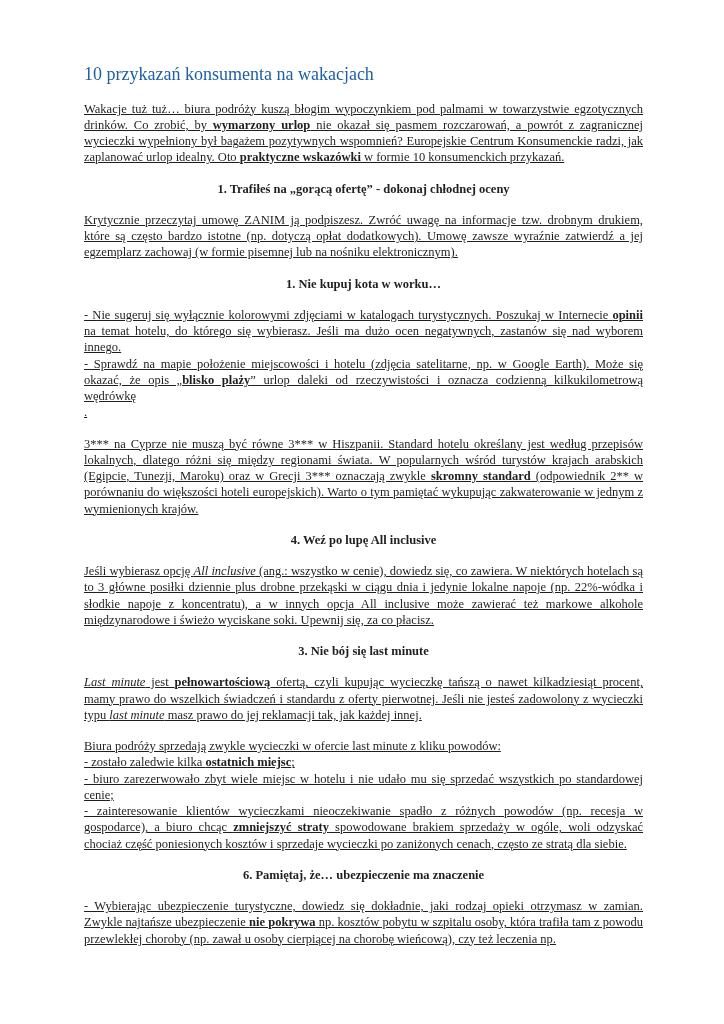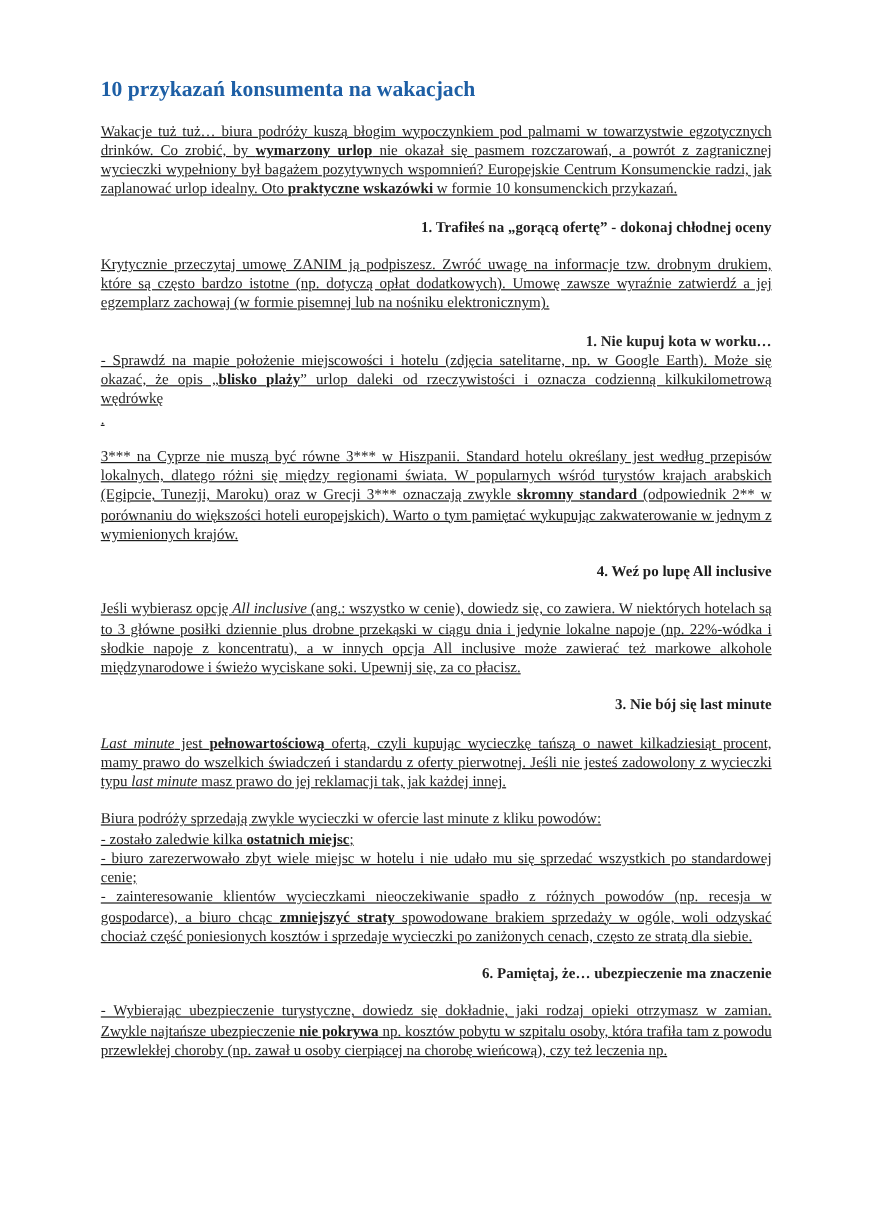--- a/index.html
+++ b/index.html
@@ -15,52 +15,53 @@
     box-sizing: border-box;
     padding: 64px 81px 20px 84px;
     overflow: hidden;
     font-family: "Liberation Serif", "DejaVu Serif", serif;
     font-size: 12.5px;
     line-height: 1.3;
     color: #1f1f1f;
   }
   .title {
     font-size: 18px;
-    font-weight: bold;
+    font-weight: normal;
     margin: 0 0 4px 0;
     line-height: 1.2;
     font-family: "Liberation Serif", "DejaVu Serif", serif;
   }
   .para {
     margin: 15px 0 0 0;
     text-align: justify;
     text-decoration: underline;
   }
   .heading {
     margin: 15px 0 0 0;
     font-weight: bold;
-    text-align: right;
+    text-align: center;
   }
   .tight {
     margin-top: 0;
   }
   .b { font-weight: bold; }
   .i { font-style: italic; }
   .u { text-decoration: underline; }
 </style>
 </head>
 <body>
 
 <div class="page" style="background: rgb(255, 255, 255); color: rgb(31, 31, 31);">
   <h1 class="title" style="color: rgb(30, 95, 165);">10 przykazań konsumenta na wakacjach</h1>
   <div>
       <p class="para"><span>Wakacje tuż tuż… biura podróży kuszą błogim wypoczynkiem pod palmami w towarzystwie egzotycznych drinków. Co zrobić, by </span><span class="b">wymarzony urlop</span><span> nie okazał się pasmem rozczarowań, a powrót z zagranicznej wycieczki wypełniony był bagażem pozytywnych wspomnień? Europejskie Centrum Konsumenckie radzi, jak zaplanować urlop idealny. Oto </span><span class="b">praktyczne wskazówki</span><span> w formie 10 konsumenckich przykazań.</span></p>
       <p class="heading"><span>1. Trafiłeś na „gorącą ofertę” - dokonaj chłodnej oceny</span></p>
       <p class="para"><span>Krytycznie przeczytaj umowę ZANIM ją podpiszesz. Zwróć uwagę na informacje tzw. drobnym drukiem, które są często bardzo istotne (np. dotyczą opłat dodatkowych). Umowę zawsze wyraźnie zatwierdź a jej egzemplarz zachowaj (w formie pisemnej lub na nośniku elektronicznym).</span></p>
       <p class="heading"><span>1. Nie kupuj kota w worku…</span></p>
+      <p class="para"><span>- Nie sugeruj się wyłącznie kolorowymi zdjęciami w katalogach turystycznych. Poszukaj w Internecie </span><span class="b">opinii</span><span> na temat hotelu, do którego się wybierasz. Jeśli ma dużo ocen negatywnych, zastanów się nad wyborem innego.</span></p>
       <p class="para tight"><span>- Sprawdź na mapie położenie miejscowości i hotelu (zdjęcia satelitarne, np. w Google Earth). Może się okazać, że opis „</span><span class="b">blisko plaży</span><span>” urlop daleki od rzeczywistości i oznacza codzienną kilkukilometrową wędrówkę</span></p>
       <p class="para tight"><span>.</span></p>
       <p class="para"><span>3*** na Cyprze </span><span class="u">nie muszą być równe</span><span> 3*** w Hiszpanii. Standard hotelu określany jest według przepisów lokalnych, dlatego różni się między regionami świata. W popularnych wśród turystów krajach arabskich (Egipcie, Tunezji, Maroku) oraz w Grecji 3*** oznaczają zwykle </span><span class="b">skromny standard</span><span> (odpowiednik 2** w porównaniu do większości hoteli europejskich). Warto o tym pamiętać wykupując zakwaterowanie w jednym z wymienionych krajów.</span></p>
       <p class="heading"><span>4. Weź po lupę All inclusive</span></p>
       <p class="para"><span>Jeśli wybierasz opcję </span><span class="i">All inclusive</span><span> (ang.: wszystko w cenie), dowiedz się, co zawiera. W niektórych hotelach są to 3 główne posiłki dziennie plus drobne przekąski w ciągu dnia i jedynie lokalne napoje (np. 22%-wódka i słodkie napoje z koncentratu), a w innych opcja All inclusive może zawierać też markowe alkohole międzynarodowe i świeżo wyciskane soki. Upewnij się, za co płacisz.</span></p>
       <p class="heading"><span>3. Nie bój się last minute</span></p>
       <p class="para"><span class="i">Last minute</span><span> jest </span><span class="b">pełnowartościową</span><span> ofertą, czyli kupując wycieczkę tańszą o nawet kilkadziesiąt procent, mamy prawo do wszelkich świadczeń i standardu z oferty pierwotnej. Jeśli nie jesteś zadowolony z wycieczki typu </span><span class="i">last minute</span><span> masz prawo do jej reklamacji tak, jak każdej innej.</span></p>
       <p class="para"><span>Biura podróży sprzedają zwykle wycieczki w ofercie last minute z kliku powodów:</span></p>
       <p class="para tight"><span>- zostało zaledwie kilka </span><span class="b">ostatnich miejsc</span><span>;</span></p>
       <p class="para tight"><span>- biuro zarezerwowało zbyt wiele miejsc w hotelu i nie udało mu się sprzedać wszystkich po standardowej cenie;</span></p>

